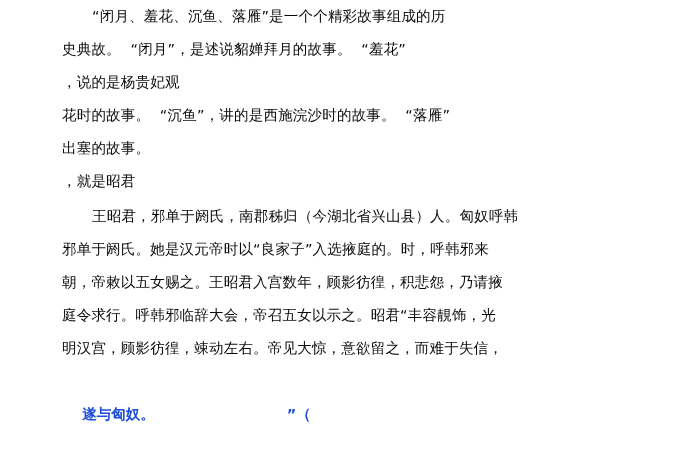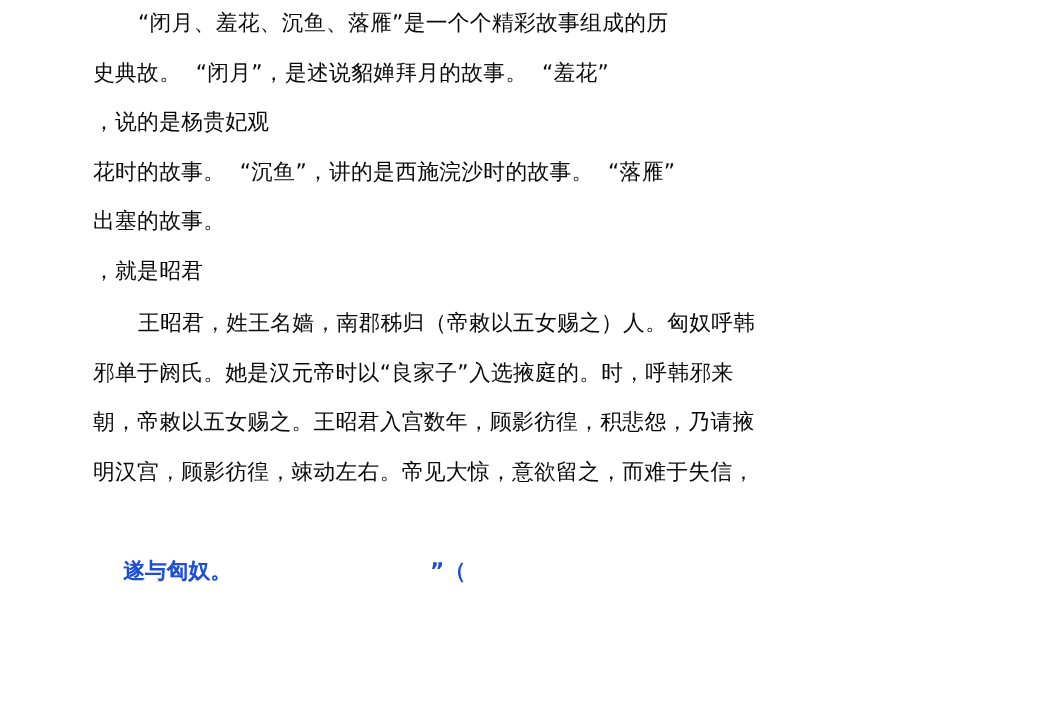--- a/index.html
+++ b/index.html
@@ -59,23 +59,24 @@
 
   <div class="doc-line indent-2">“闭月、羞花、沉鱼、落雁”是一个个精彩故事组成的历</div>
   <div class="doc-line">史典故。  “闭月”，是述说貂婵拜月的故事。  “羞花”</div>
   <div class="doc-line">，说的是杨贵妃观</div>
   <div class="doc-line">花时的故事。  “沉鱼”，讲的是西施浣沙时的故事。  “落雁”</div>
   <div class="doc-line">出塞的故事。</div>
   <div class="doc-line">，就是昭君</div>
 
   <div class="block-gap"></div>
 
-  <div class="doc-line indent-2">王昭君，姓王名嫱，南郡秭归（帝敕以五女赐之）人。匈奴呼韩</div>
+  <div class="doc-line indent-2">王昭君，邪单于阏氏，南郡秭归（今湖北省兴山县）人。匈奴呼韩</div>
   <div class="doc-line">邪单于阏氏。她是汉元帝时以“良家子”入选掖庭的。时，呼韩邪来</div>
   <div class="doc-line">朝，帝敕以五女赐之。王昭君入宫数年，顾影彷徨，积悲怨，乃请掖</div>
+  <div class="doc-line">庭令求行。呼韩邪临辞大会，帝召五女以示之。昭君“丰容靚饰，光</div>
   <div class="doc-line">明汉宫，顾影彷徨，竦动左右。帝见大惊，意欲留之，而难于失信，</div>
 
   <div class="citation-line">
     <span>遂与匈奴。</span><span class="spacer-wide"></span><span>”（</span>
   </div>
 
   <div class="citation-line">
     <span class="spacer-mid"></span>
   </div>
 

